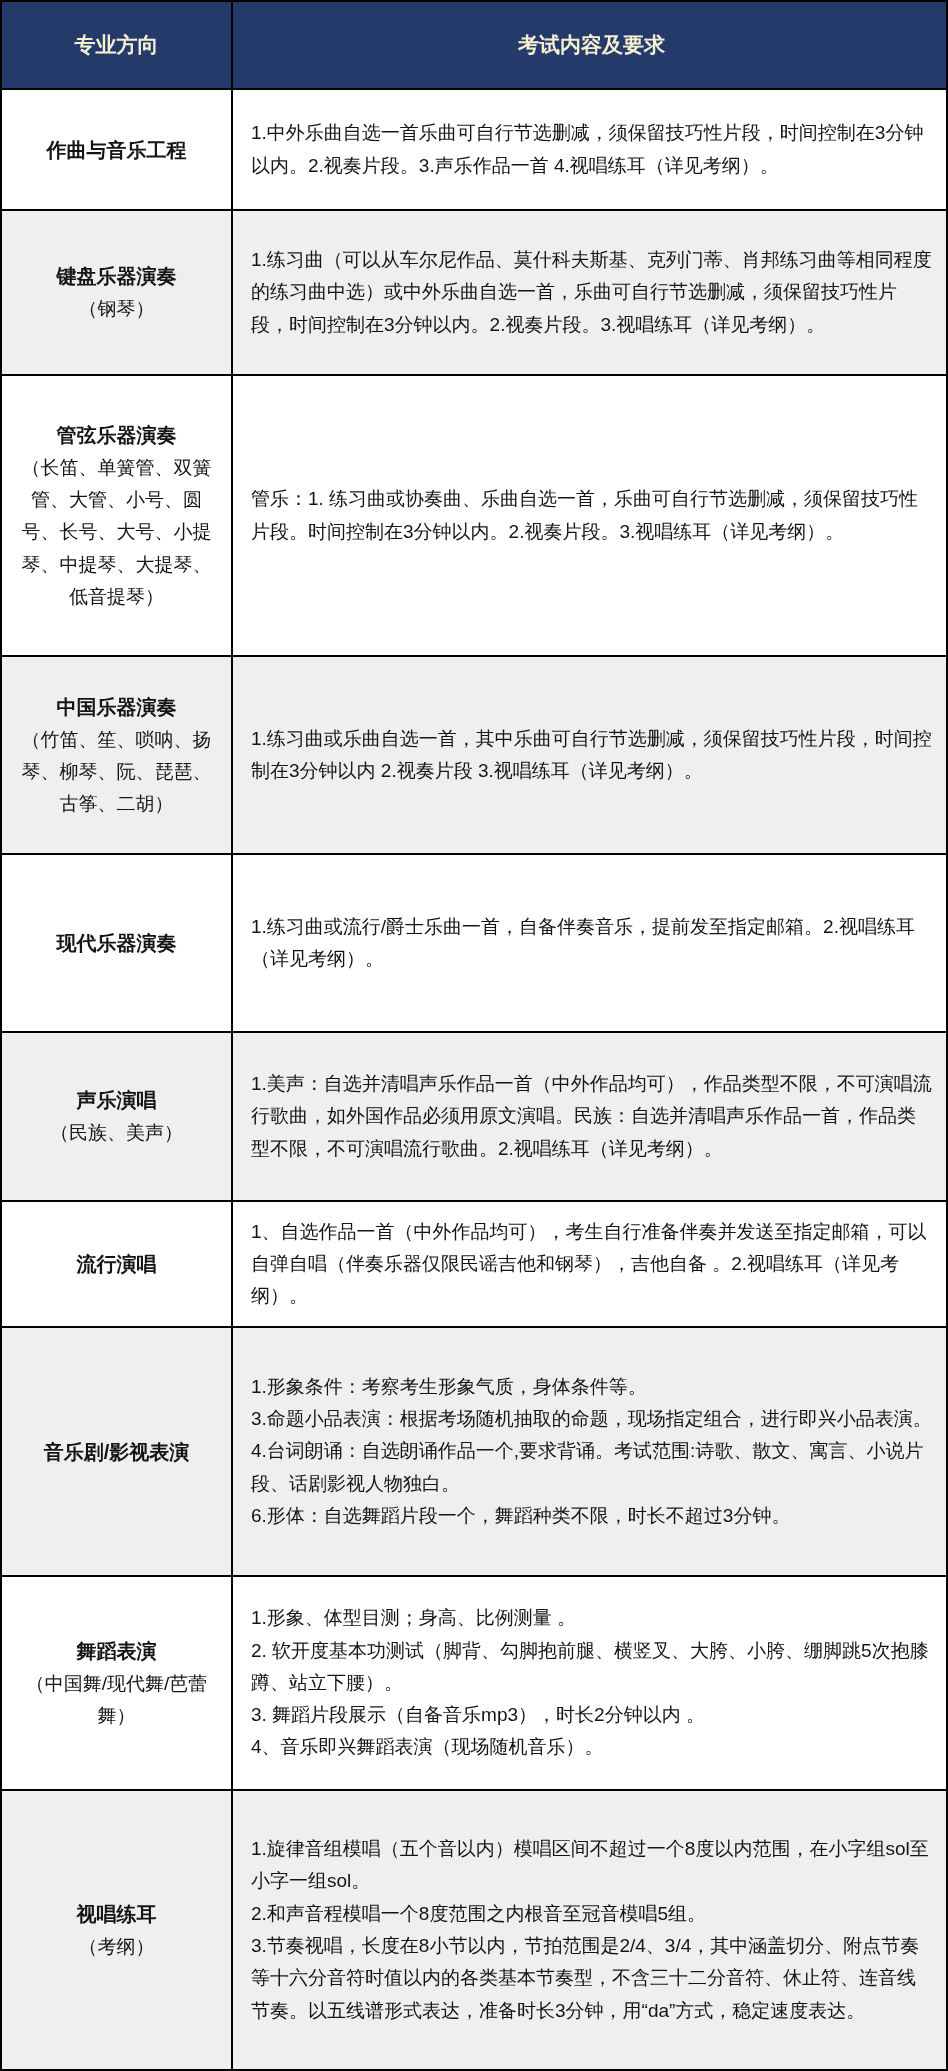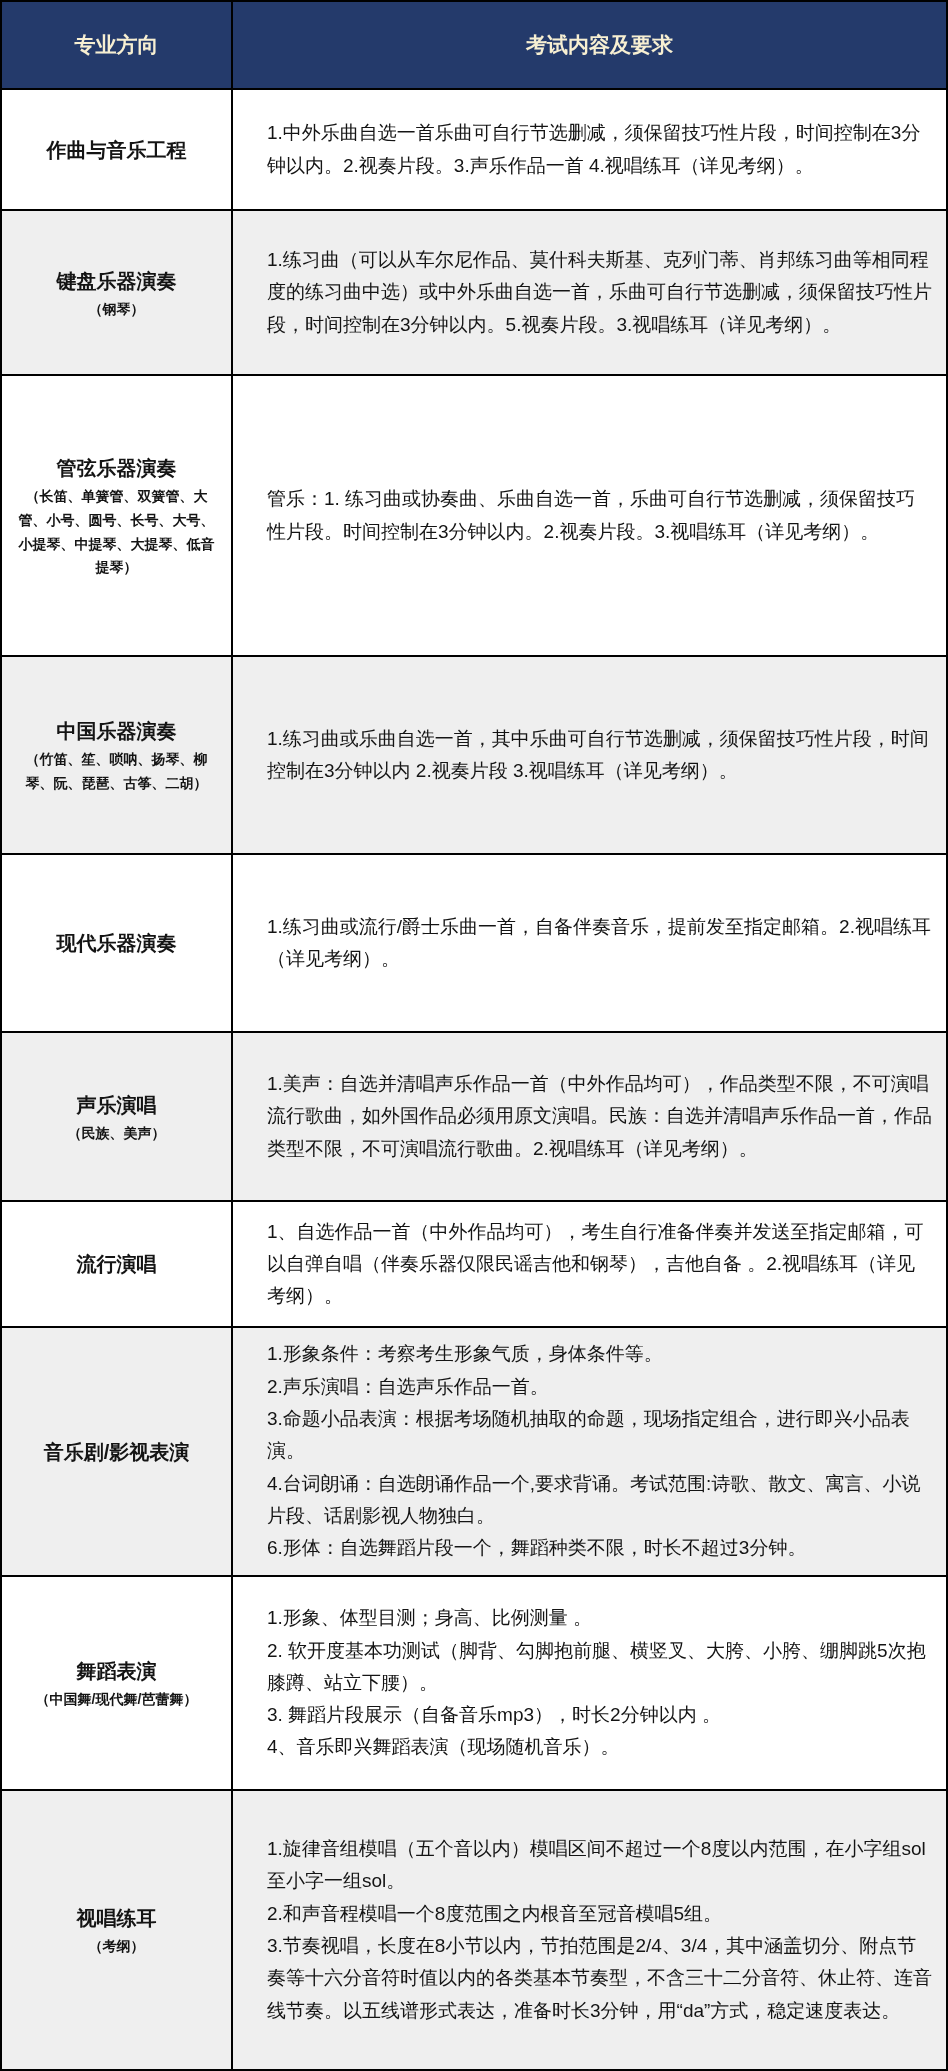--- a/index.html
+++ b/index.html
@@ -36,31 +36,31 @@
     justify-content:center;
     align-items:center;
     text-align:center;
     padding:5px 12px;
   }
   .cell.right {
     flex:1;
     display:flex;
     flex-direction:column;
     justify-content:center;
-    padding:10px 14px 10px 34px;
+    padding:10px 14px 10px 18px;
   }
   .header-row .cell { justify-content:center; align-items:center; }
   .header-row .col-title {
     font-weight:bold;
     font-size:21px;
     line-height:1.4;
     text-align:center;
   }
   .major { font-weight:bold; font-size:20px; line-height:1.7; }
-  .sub { font-weight:bold; font-size:14px; line-height:1.7; }
+  .sub { font-weight:normal; font-size:19px; line-height:1.7; }
   .cell.right p {
     margin:0;
     font-size:19px;
     line-height:1.7;
     text-align:left;
     word-break:break-all;
   }
 </style>
 </head>
 <body>
@@ -85,21 +85,21 @@
       <p>1.中外乐曲自选一首乐曲可自行节选删减，须保留技巧性片段，时间控制在3分钟以内。2.视奏片段。3.声乐作品一首 4.视唱练耳（详见考纲）。</p>
     </div>
   </div>
 
   <div class="row shaded" style="min-height:165px">
     <div class="cell left">
       <div class="major">键盘乐器演奏</div>
       <div class="sub">（钢琴）</div>
     </div>
     <div class="cell right">
-      <p>1.练习曲（可以从车尔尼作品、莫什科夫斯基、克列门蒂、肖邦练习曲等相同程度的练习曲中选）或中外乐曲自选一首，乐曲可自行节选删减，须保留技巧性片段，时间控制在3分钟以内。5.视奏片段。3.视唱练耳（详见考纲）。</p>
+      <p>1.练习曲（可以从车尔尼作品、莫什科夫斯基、克列门蒂、肖邦练习曲等相同程度的练习曲中选）或中外乐曲自选一首，乐曲可自行节选删减，须保留技巧性片段，时间控制在3分钟以内。2.视奏片段。3.视唱练耳（详见考纲）。</p>
     </div>
   </div>
 
   <div class="row" style="min-height:281px">
     <div class="cell left">
       <div class="major">管弦乐器演奏</div>
       <div class="sub">（长笛、单簧管、双簧管、大管、小号、圆号、长号、大号、小提琴、中提琴、大提琴、低音提琴）</div>
     </div>
     <div class="cell right">
       <p>管乐：1. 练习曲或协奏曲、乐曲自选一首，乐曲可自行节选删减，须保留技巧性片段。时间控制在3分钟以内。2.视奏片段。3.视唱练耳（详见考纲）。</p>
@@ -145,21 +145,20 @@
     </div>
   </div>
 
   <div class="row shaded" style="min-height:249px">
     <div class="cell left">
       <div class="major">音乐剧/影视表演</div>
       <div class="sub"></div>
     </div>
     <div class="cell right">
       <p>1.形象条件：考察考生形象气质，身体条件等。</p>
-      <p>2.声乐演唱：自选声乐作品一首。</p>
       <p>3.命题小品表演：根据考场随机抽取的命题，现场指定组合，进行即兴小品表演。</p>
       <p>4.台词朗诵：自选朗诵作品一个,要求背诵。考试范围:诗歌、散文、寓言、小说片段、话剧影视人物独白。</p>
       <p>6.形体：自选舞蹈片段一个，舞蹈种类不限，时长不超过3分钟。</p>
     </div>
   </div>
 
   <div class="row" style="min-height:214px">
     <div class="cell left">
       <div class="major">舞蹈表演</div>
       <div class="sub">（中国舞/现代舞/芭蕾舞）</div>

